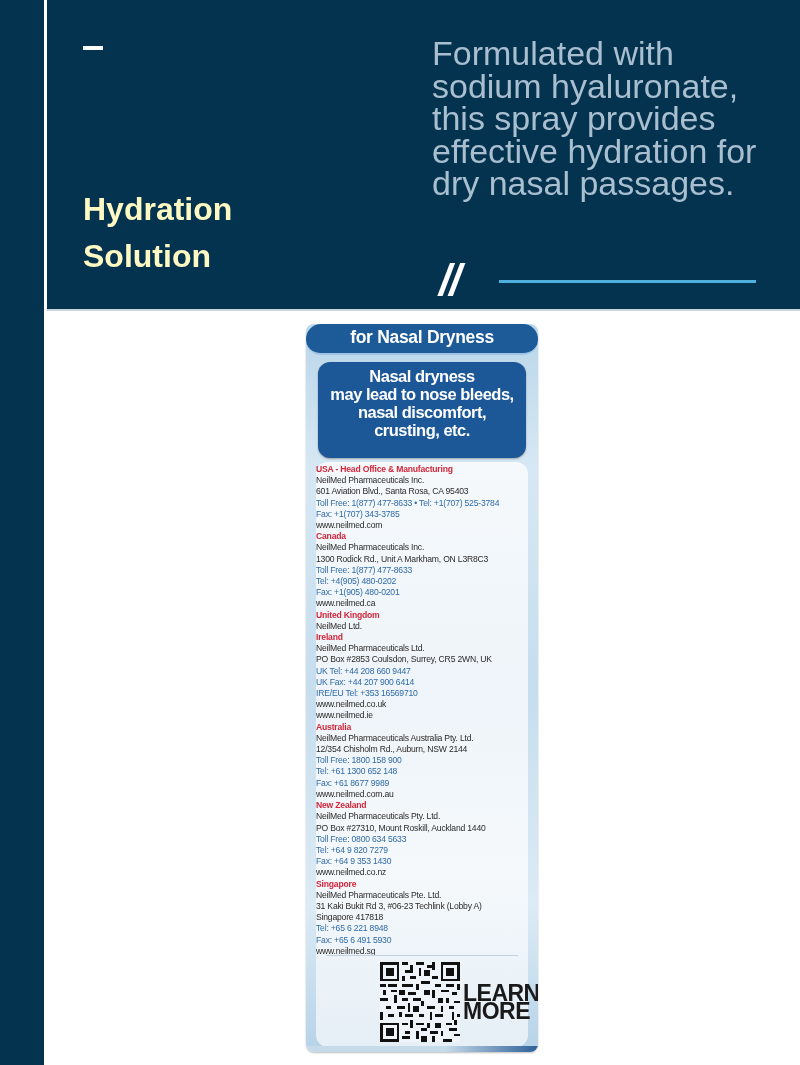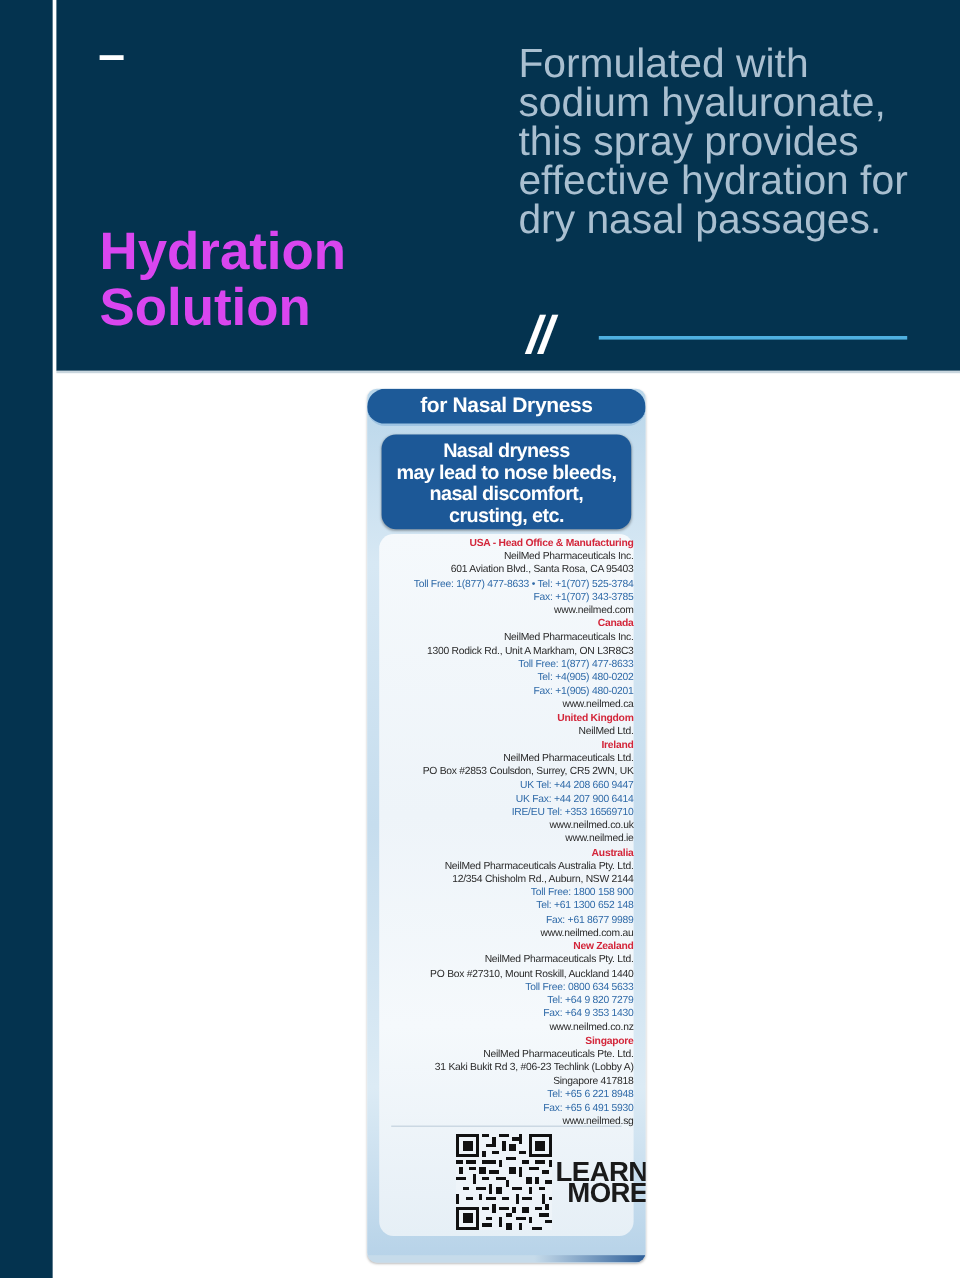--- a/index.html
+++ b/index.html
@@ -19,21 +19,21 @@
   .header {
     position: absolute; left: 47px; top: 0; width: 753px; height: 309px;
     background: #04334f;
   }
   .dash {
     position: absolute; left: 36px; top: 46px; width: 20px; height: 4px;
     background: #ffffff;
   }
   .title {
     position: absolute; left: 36px; top: 186px;
-    color: #d946ef; font-weight: bold; font-size: 44px; line-height: 47px;
+    color: #fef9c3; font-weight: bold; font-size: 32px; line-height: 47px;
     font-family: "Liberation Sans", sans-serif;
     width: 320px;
   }
   .title span { display: block; }
   .desc {
     position: absolute; left: 385px; top: 37px; width: 330px;
     color: #a9bfd0; font-size: 34px; line-height: 32.5px;
     font-family: "Liberation Sans", sans-serif;
   }
   .quote-mark {
@@ -65,31 +65,31 @@
   }
   .band {
     height: 29px; background: #1d5a98;
     color: #ffffff; font-weight: bold; text-align: center;
     font-size: 17.5px; line-height: 27px; letter-spacing: -0.3px;
     font-family: "Liberation Sans Narrow", "Liberation Sans", sans-serif;
     border-bottom: 2px solid #9fc4e2;
     border-radius: 15px;
   }
   .warn {
-    margin: 7px 12px 0 12px; height: 79px; border-radius: 12px;
+    margin: 7px 12px 0 12px; height: 96px; border-radius: 12px;
     background: #1c5897; color: #ffffff; font-weight: bold; text-align: center;
     font-size: 16.5px; line-height: 18px; letter-spacing: -0.5px;
     padding-top: 5px; box-sizing: border-box;
     box-shadow: 0 1px 2px rgba(0,0,0,0.3);
   }
   .warn span { display: block; }
   .info {
     margin: 4px 10px 0 10px; height: 585px; border-radius: 12px;
     background: linear-gradient(180deg, #f5f9fc 0%, #eef4f9 40%, #f5f9fc 70%, #e6eff6 100%);
-    text-align: right; padding-top: 2px; box-sizing: border-box;
+    text-align: left; padding-top: 2px; box-sizing: border-box;
     position: relative;
   }
   .ln {
     display: block; font-size: 8.6px; line-height: 11.2px; white-space: nowrap;
     letter-spacing: -0.2px;
     font-family: "Liberation Sans", sans-serif;
   }
   .ln.h { color: #d3263a; font-weight: bold; }
   .ln.k { color: #2a2a2a; }
   .ln.b { color: #2f6aa8; }

